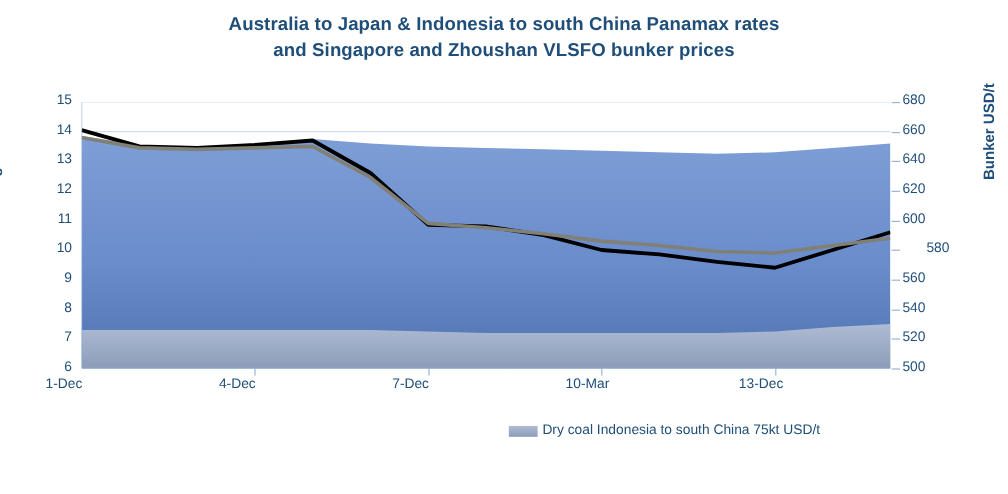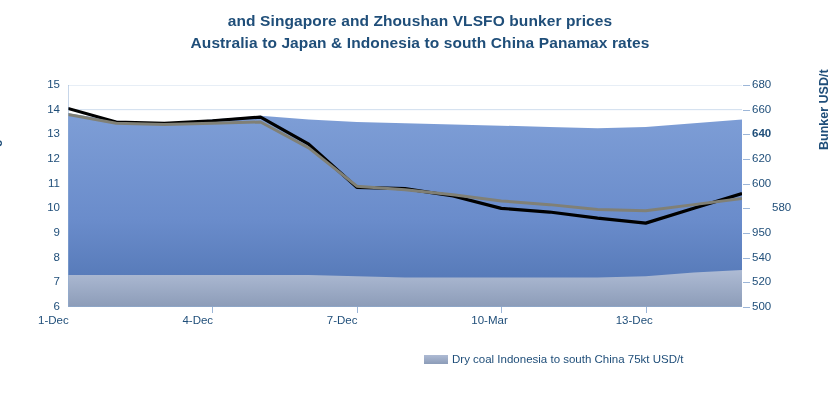--- a/index.html
+++ b/index.html
@@ -53,51 +53,51 @@
   #legend-indonesia{left:424px;top:4px;}
   #legend-singapore{left:12px;top:31px;}
   #legend-zhoushan{left:424px;top:31px;}
 </style>
 </head>
 <body>
 
 <div id="chart-root">
 
   <div class="chart-title">
+    <span class="ln">Australia  to Japan &amp; Indonesia to south China Panamax rates</span>
     <span class="ln">and Singapore and Zhoushan  VLSFO bunker prices</span>
-    <span class="ln">Australia  to Japan &amp; Indonesia to south China Panamax rates</span>
   </div>
 
   <div class="axis-title" id="y-left-title">Freight USD/t</div>
   <div class="axis-title" id="y-right-title">Bunker USD/t</div>
 
   <div id="tick-layer">
       <div class="tick-label y-left-tick" style="top: 78px;">15</div>
       <div class="tick-label y-left-tick" style="top: 102.667px;">14</div>
       <div class="tick-label y-left-tick" style="top: 127.333px;">13</div>
       <div class="tick-label y-left-tick" style="top: 152px;">12</div>
       <div class="tick-label y-left-tick" style="top: 176.667px;">11</div>
       <div class="tick-label y-left-tick" style="top: 201.333px;">10</div>
       <div class="tick-label y-left-tick" style="top: 226px;">9</div>
       <div class="tick-label y-left-tick" style="top: 250.667px;">8</div>
       <div class="tick-label y-left-tick" style="top: 275.333px;">7</div>
       <div class="tick-label y-left-tick" style="top: 300px;">6</div>
       <div class="tick-label y-right-tick" style="top: 78px;">680</div>
       <div style="position: absolute; left: 743px; width: 7px; height: 1px; background: rgb(156, 182, 216); top: 85px;"></div>
       <div class="tick-label y-right-tick" style="top: 102.667px;">660</div>
       <div style="position: absolute; left: 743px; width: 7px; height: 1px; background: rgb(156, 182, 216); top: 109.667px;"></div>
-      <div class="tick-label y-right-tick" style="top: 127.333px; font-weight: bold;">640</div>
+      <div class="tick-label y-right-tick" style="top: 127.333px;">640</div>
       <div style="position: absolute; left: 743px; width: 7px; height: 1px; background: rgb(156, 182, 216); top: 134.333px;"></div>
       <div class="tick-label y-right-tick" style="top: 152px;">620</div>
       <div style="position: absolute; left: 743px; width: 7px; height: 1px; background: rgb(156, 182, 216); top: 159px;"></div>
       <div class="tick-label y-right-tick" style="top: 176.667px;">600</div>
       <div style="position: absolute; left: 743px; width: 7px; height: 1px; background: rgb(156, 182, 216); top: 183.667px;"></div>
       <div class="tick-label y-right-tick" style="top: 201.333px; padding-left: 20px;">580</div>
       <div style="position: absolute; left: 743px; width: 7px; height: 1px; background: rgb(156, 182, 216); top: 208.333px;"></div>
-      <div class="tick-label y-right-tick" style="top: 226px;">950</div>
+      <div class="tick-label y-right-tick" style="top: 226px;">560</div>
       <div style="position: absolute; left: 743px; width: 7px; height: 1px; background: rgb(156, 182, 216); top: 233px;"></div>
       <div class="tick-label y-right-tick" style="top: 250.667px;">540</div>
       <div style="position: absolute; left: 743px; width: 7px; height: 1px; background: rgb(156, 182, 216); top: 257.667px;"></div>
       <div class="tick-label y-right-tick" style="top: 275.333px;">520</div>
       <div style="position: absolute; left: 743px; width: 7px; height: 1px; background: rgb(156, 182, 216); top: 282.333px;"></div>
       <div class="tick-label y-right-tick" style="top: 300px;">500</div>
       <div style="position: absolute; left: 743px; width: 7px; height: 1px; background: rgb(156, 182, 216); top: 307px;"></div>
       <div class="tick-label x-tick" style="left: 38px;">1-Dec</div>
       <div class="tick-label x-tick" style="left: 182.429px;">4-Dec</div>
       <div style="position: absolute; top: 307px; height: 6px; width: 1px; background: rgb(156, 182, 216); left: 212.429px;"></div>

